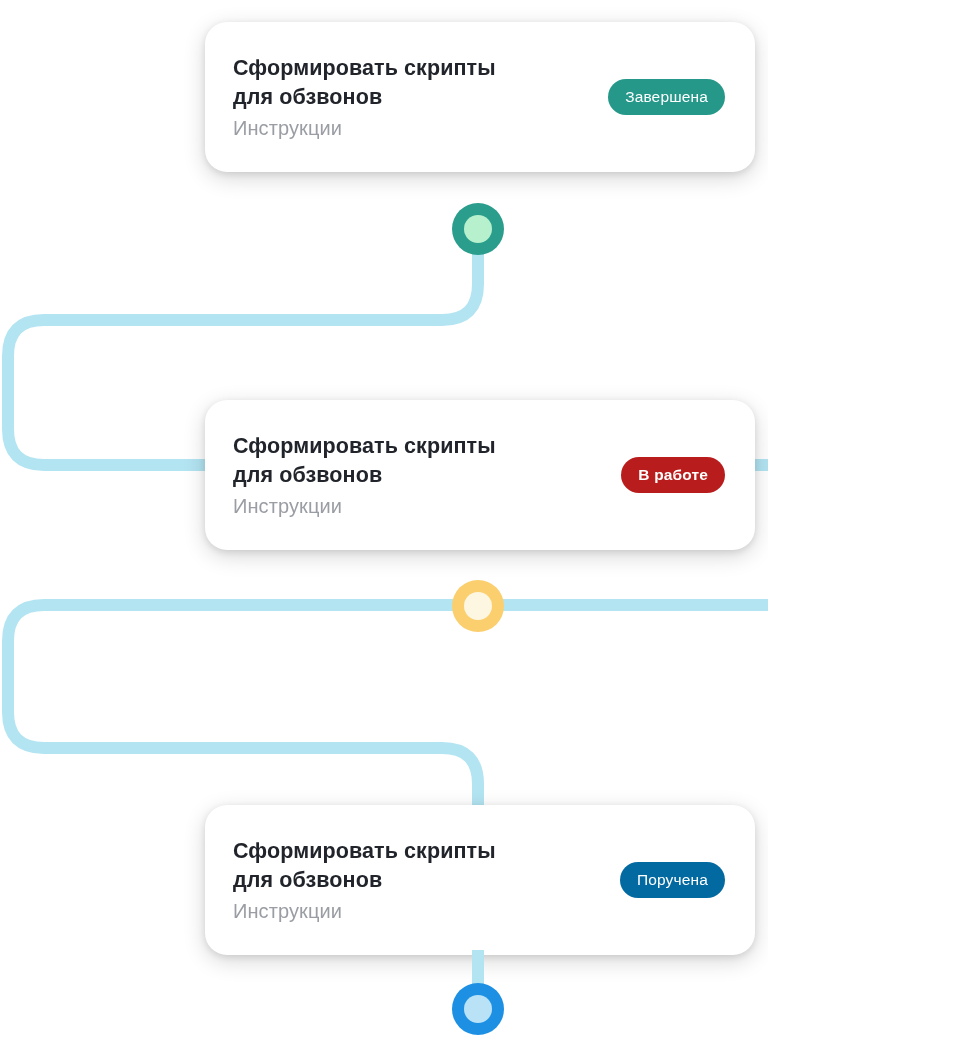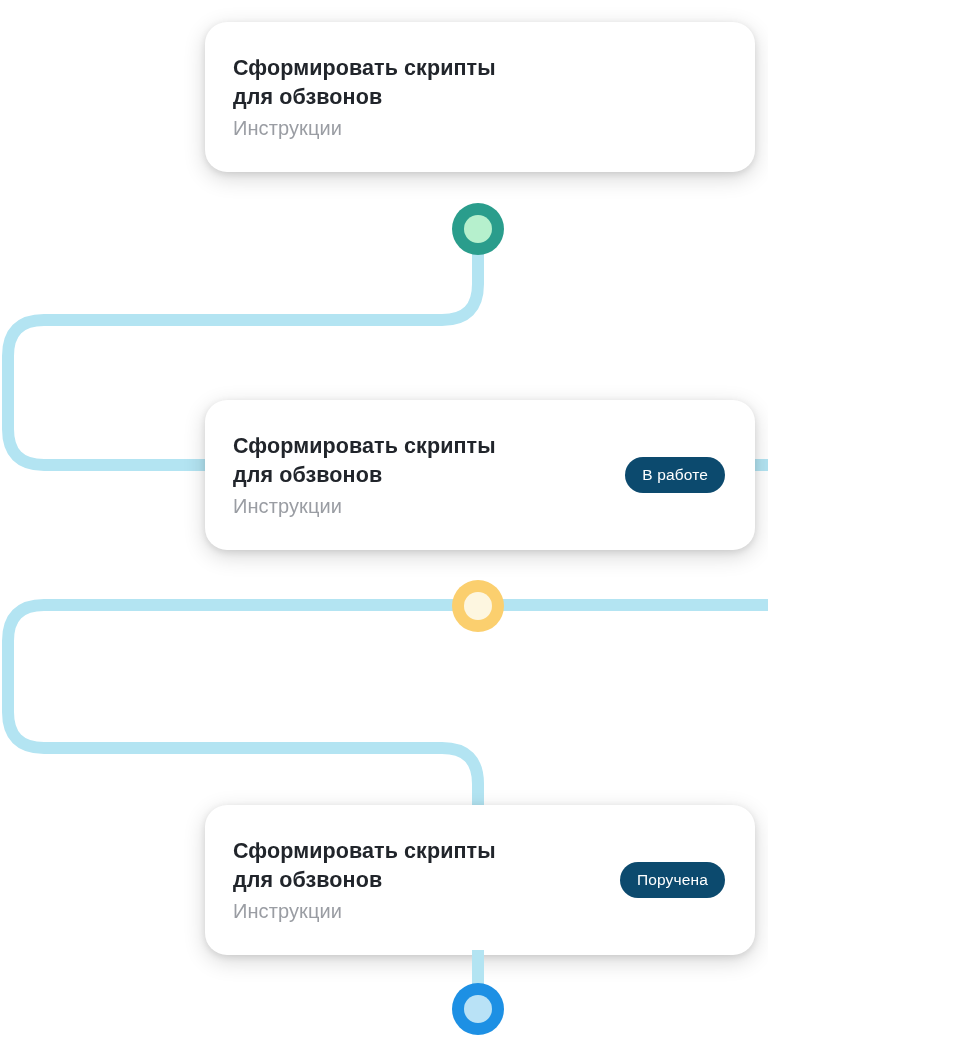--- a/index.html
+++ b/index.html
@@ -81,22 +81,22 @@
     flex: 0 0 auto;
     border-radius: 999px;
     color: #ffffff;
     font-size: 15.5px;
     line-height: 1;
     padding: 10px 17px 11px;
     white-space: nowrap;
     letter-spacing: 0.15px;
   }
   .badge-done    { background: #25988a; }
-  .badge-running { background: #0c4a6e; }
-  .badge-todo    { background: #0c4a6e; }
+  .badge-running { background: #b91c1c; font-weight: bold; }
+  .badge-todo    { background: #0369a1; }
 
   
   .flow-node {
     position: absolute;
     z-index: 4;
     border-radius: 50%;
     display: flex;
     align-items: center;
     justify-content: center;
     box-sizing: border-box;
@@ -135,20 +135,21 @@
 
     <path d="M478,605 L44,605 Q8,605 8,641 L8,712 Q8,748 44,748 L442,748 Q478,748 478,784 L478,830" fill="none" stroke="#b3e4f2" stroke-width="12" stroke-linecap="butt"></path>
   </svg>
 
   <div class="task-card card-1">
     <div class="card-text">
       <p class="card-title">Сформировать скрипты
 для обзвонов</p>
       <p class="card-subtitle">Инструкции</p>
     </div>
+    <span class="status-badge badge-done">Завершена</span>
   </div>
 
   <div class="task-card card-2">
     <div class="card-text">
       <p class="card-title">Сформировать скрипты
 для обзвонов</p>
       <p class="card-subtitle">Инструкции</p>
     </div>
     <span class="status-badge badge-running">В работе</span>
   </div>

